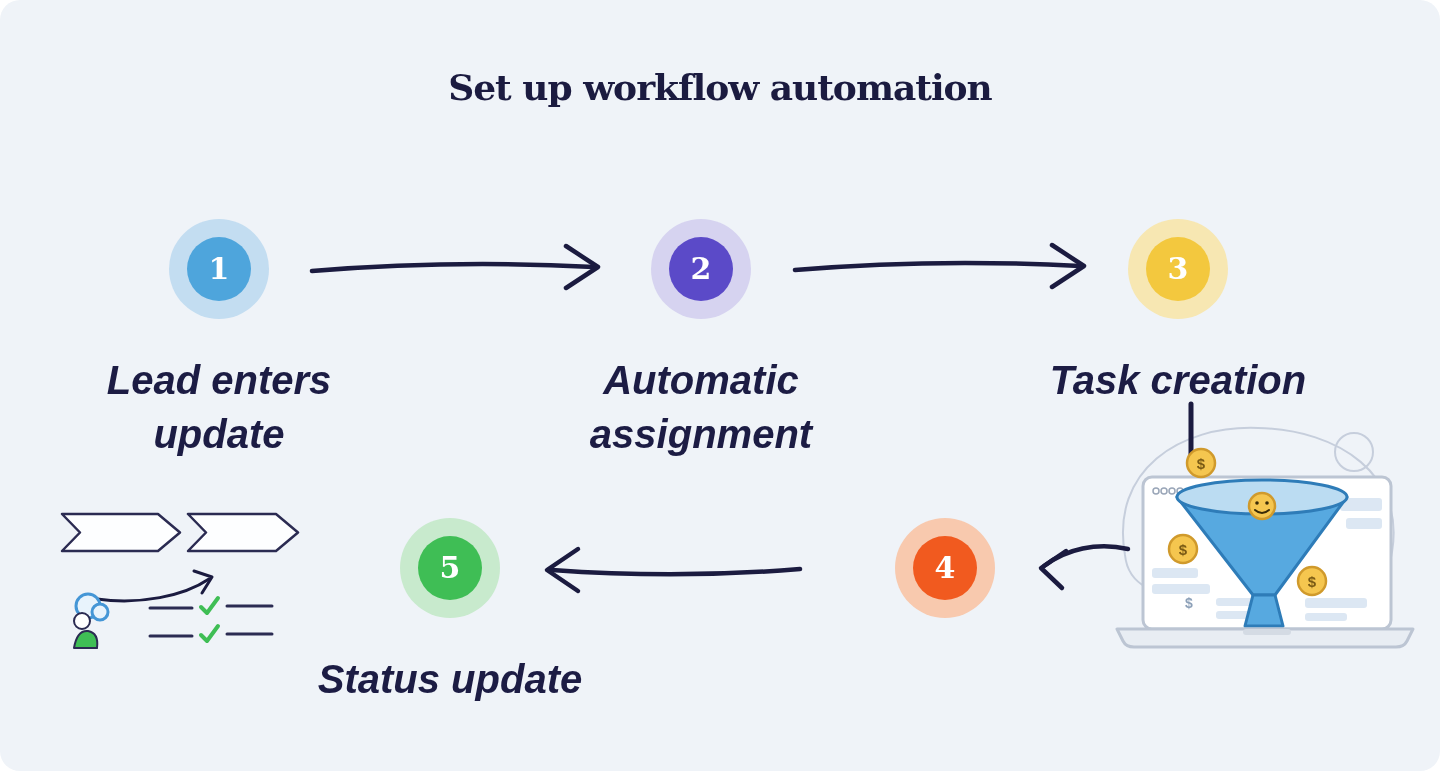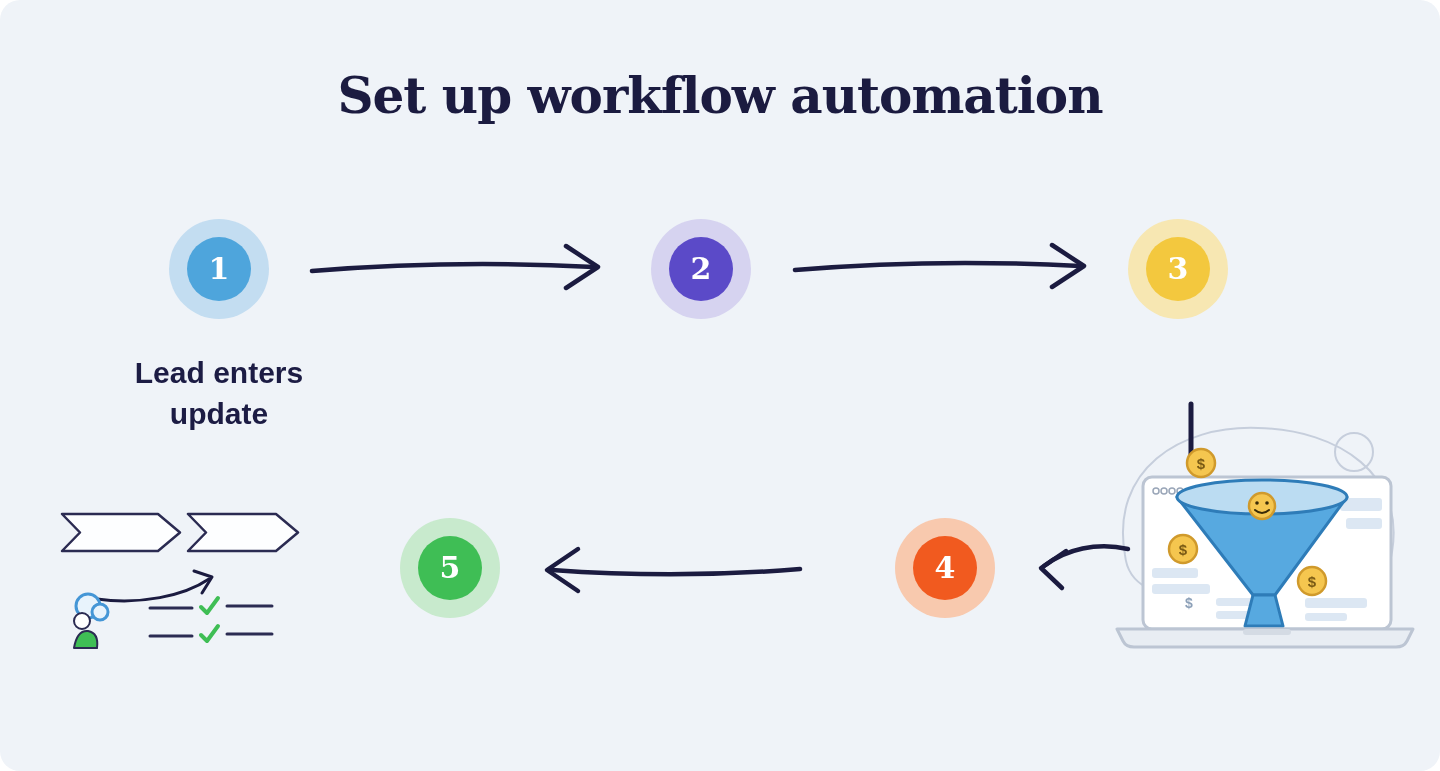--- a/index.html
+++ b/index.html
@@ -8,21 +8,21 @@
     width:1440px;height:771px;
     background:#EFF3F8;
     border-radius:20px;
     overflow:hidden;
     font-family:"Liberation Sans","DejaVu Sans",sans-serif;
   }
   .title{
     position:absolute;top:66px;left:0;width:100%;margin:0;
     text-align:center;
     font-family:"DejaVu Serif",serif;
-    font-weight:700;font-size:50px;letter-spacing:-1px;
+    font-weight:700;font-size:36px;letter-spacing:-1px;
     color:#1B1B40;
   }
   .step{
     position:absolute;width:320px;
     display:flex;flex-direction:column;align-items:center;
   }
   .halo{
     width:100px;height:100px;border-radius:50%;
     display:flex;align-items:center;justify-content:center;
   }
@@ -30,22 +30,22 @@
     width:64px;height:64px;border-radius:50%;
     display:flex;align-items:center;justify-content:center;
   }
   .disc span{
     color:#ffffff;
     font-family:"DejaVu Serif",serif;
     font-weight:700;font-size:30px;line-height:1;
   }
   .step-label{
     margin-top:34px;
-    font-size:30px;font-weight:700;line-height:1.36;
-    color:#1C1C44;text-align:center;white-space:nowrap;
+    font-size:40px;font-weight:700;line-height:1.36;
+    color:#1C1C44;text-align:center;white-space:nowrap;font-style:italic;
   }
   .overlay{
     position:absolute;left:0;top:0;width:1440px;height:771px;
     pointer-events:none;
   }
 </style>
 </head>
 <body>
 
 <div class="canvas" style="background: rgb(239, 243, 248);">
@@ -63,35 +63,45 @@
       <span>update</span>
     </div>
   </div>
 
   <div class="step" style="left:541px;top:219px;">
     <div class="halo" style="background: rgb(214, 211, 240);">
       <div class="disc" style="background: rgb(91, 74, 200);">
         <span>2</span>
       </div>
     </div>
+    <div class="step-label">
+      <span>Automatic</span><br>
+      <span>assignment</span>
+    </div>
   </div>
 
   <div class="step" style="left:1018px;top:219px;">
     <div class="halo" style="background: rgb(247, 231, 178);">
       <div class="disc" style="background: rgb(243, 200, 62);">
         <span>3</span>
       </div>
     </div>
+    <div class="step-label">
+      <span>Task creation</span>
+    </div>
   </div>
 
   <div class="step" style="left:290px;top:518px;">
     <div class="halo" style="background: rgb(200, 234, 205);">
       <div class="disc" style="background: rgb(63, 190, 85);">
         <span>5</span>
       </div>
+    </div>
+    <div class="step-label">
+      <span>Status update</span>
     </div>
   </div>
 
   <div class="step" style="left:785px;top:518px;">
     <div class="halo" style="background: rgb(248, 201, 174);">
       <div class="disc" style="background: rgb(241, 90, 31);">
         <span>4</span>
       </div>
     </div>
   </div>

